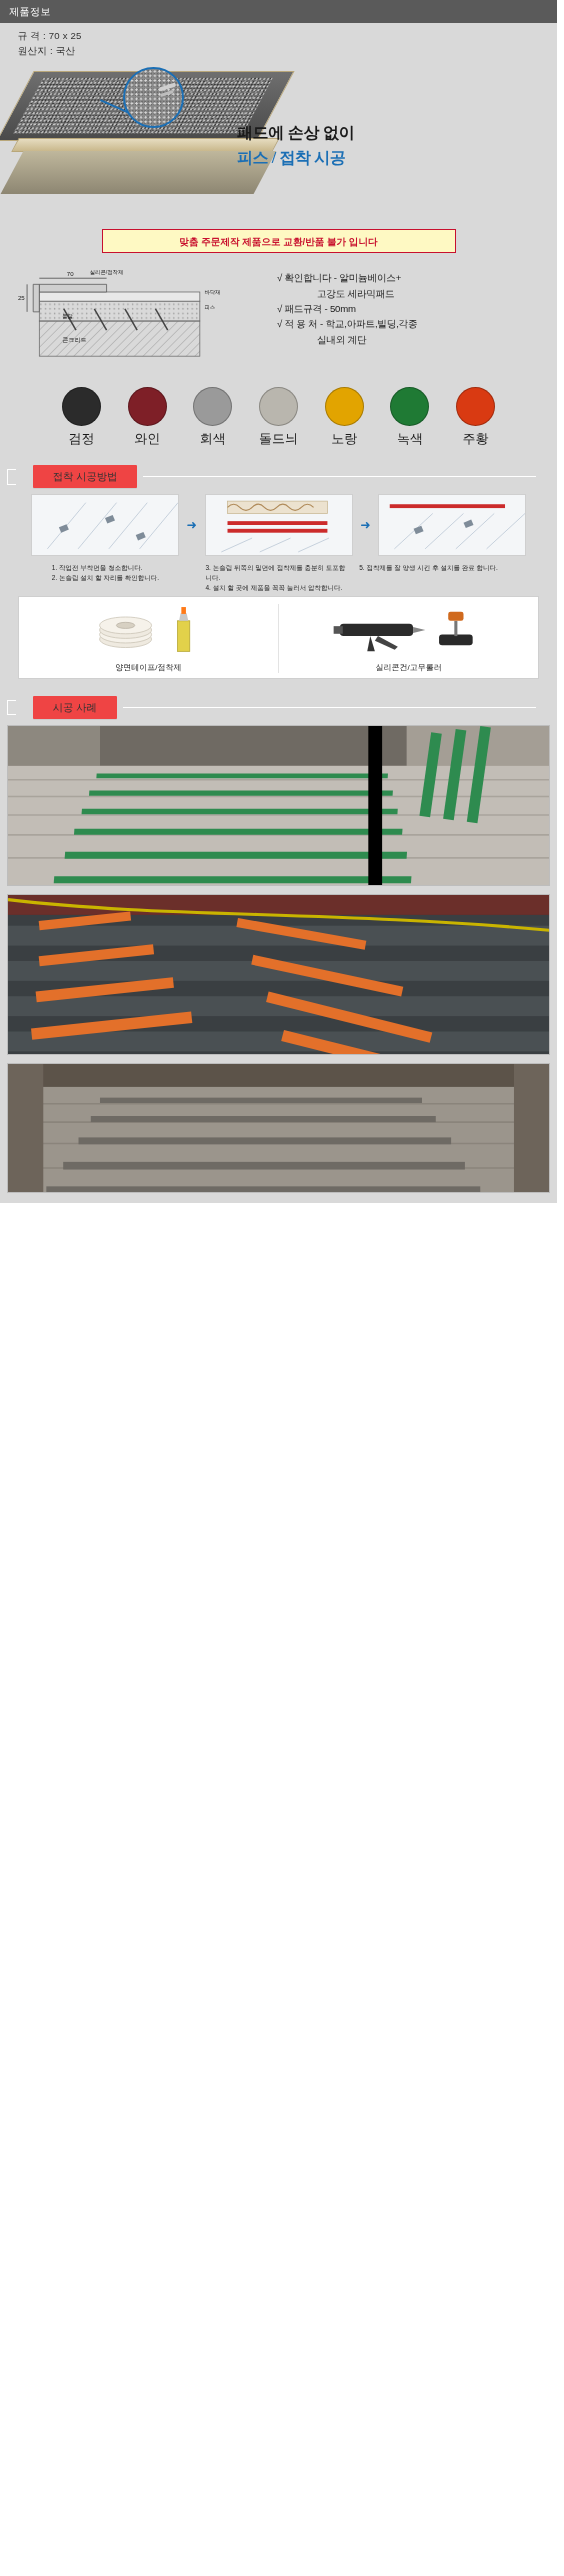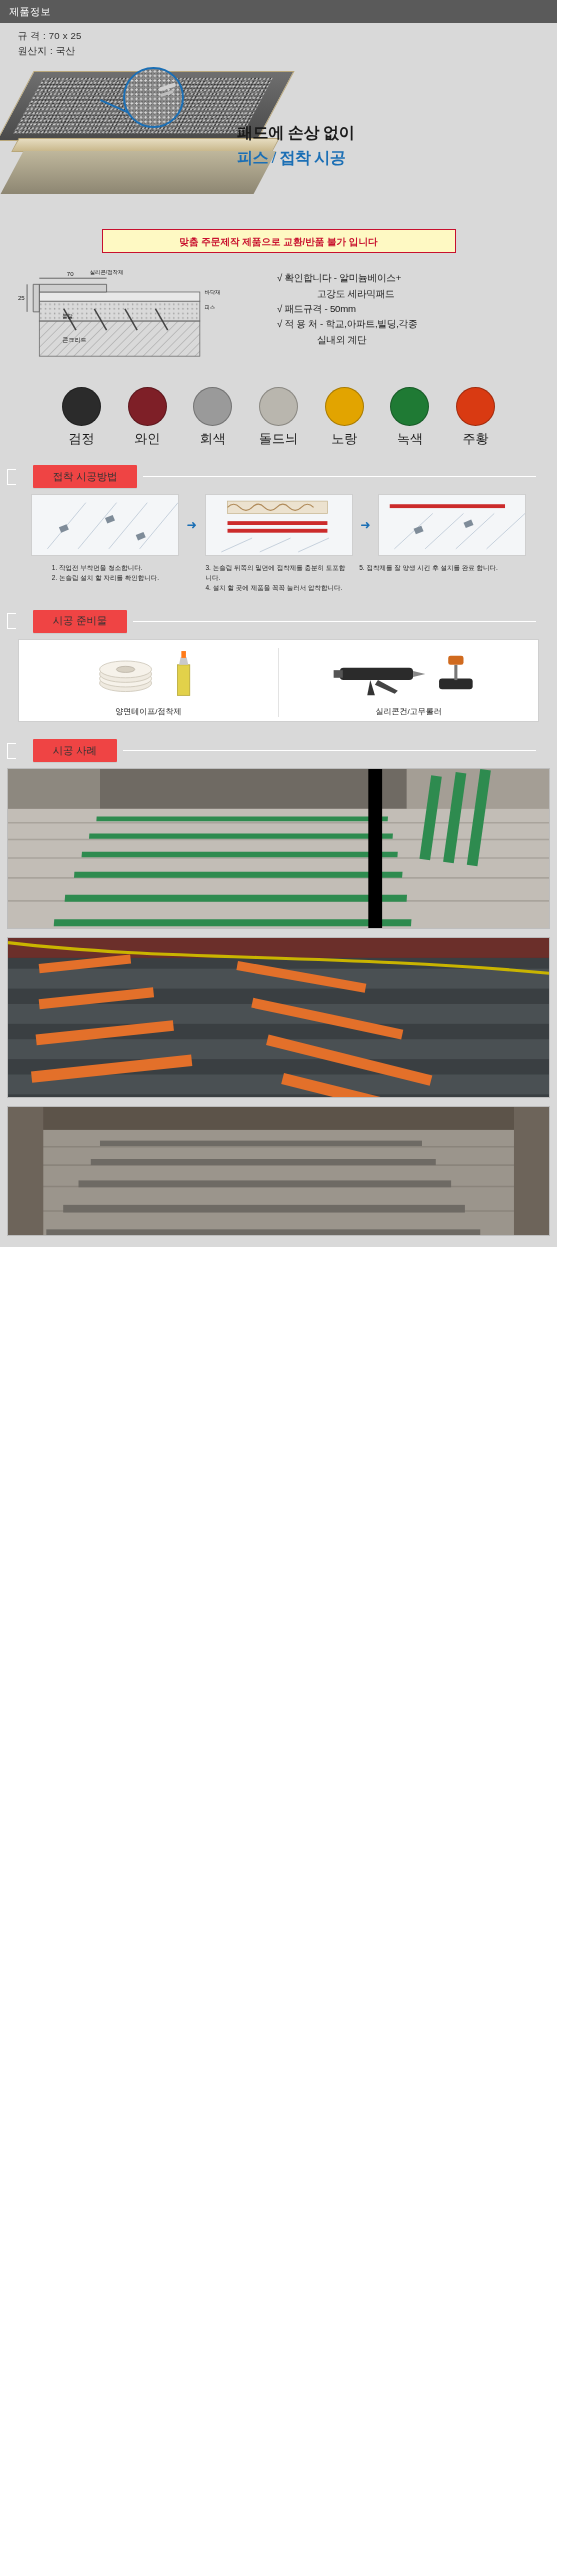--- a/index.html
+++ b/index.html
@@ -276,25 +276,20 @@
       </div>
 
       <div class="stepcap">
         <div class="col" style="white-space:pre-line">1. 작업전 부착면을 청소합니다.
 2. 논슬립 설치 할 자리를 확인합니다.</div>
         <div class="col" style="white-space:pre-line">3. 논슬립 뒤쪽의 밑면에 접착제를 충분히 도포합니다.
 4. 설치 할 곳에 제품을 꼭꼭 눌러서 압착합니다.</div>
         <div class="col" style="white-space:pre-line">5. 접착제를 잘 양생 시킨 후 설치를 완료 합니다.</div>
       </div>
 
-      <div class="sec">
-        <div class="capL"></div>
-        <div class="tag">시공 준비물</div>
-        <div class="rule"></div>
-      </div>
 
       <div class="mat">
         <div class="mat-row">
           <div class="mat-cell">
             <div class="pic">
               <svg width="153" height="55" viewBox="0 0 200 72">
 
                 <g>
                   <ellipse cx="70" cy="46" rx="34" ry="11" fill="#efeae0" stroke="#c9c2b4"></ellipse>
                   <ellipse cx="70" cy="40" rx="34" ry="11" fill="#f6f2ea" stroke="#c9c2b4"></ellipse>

